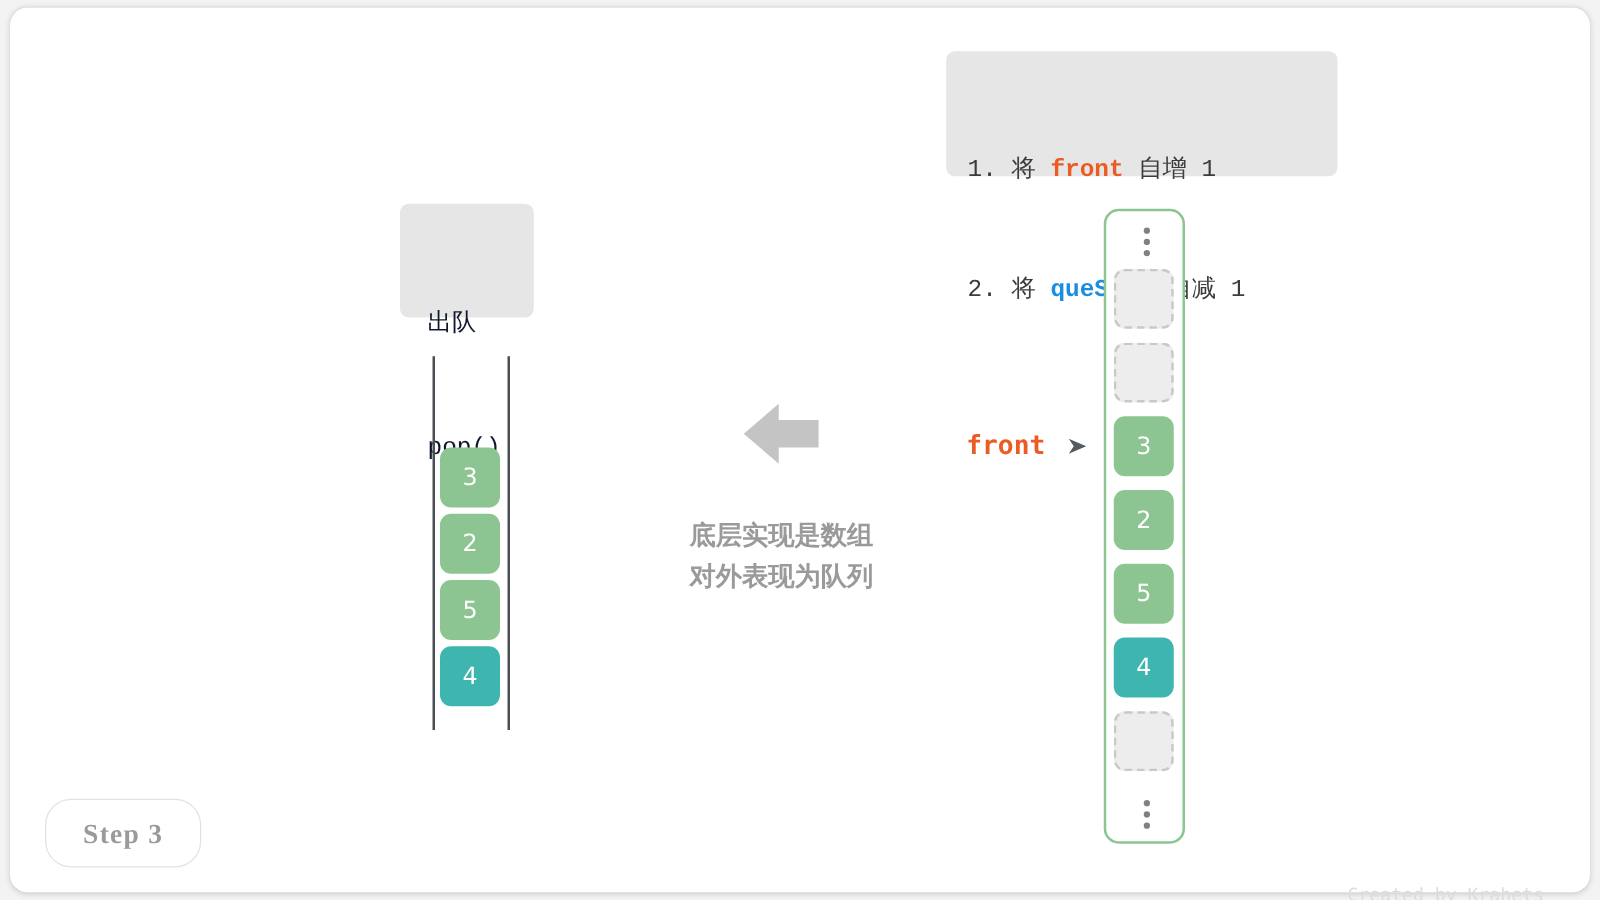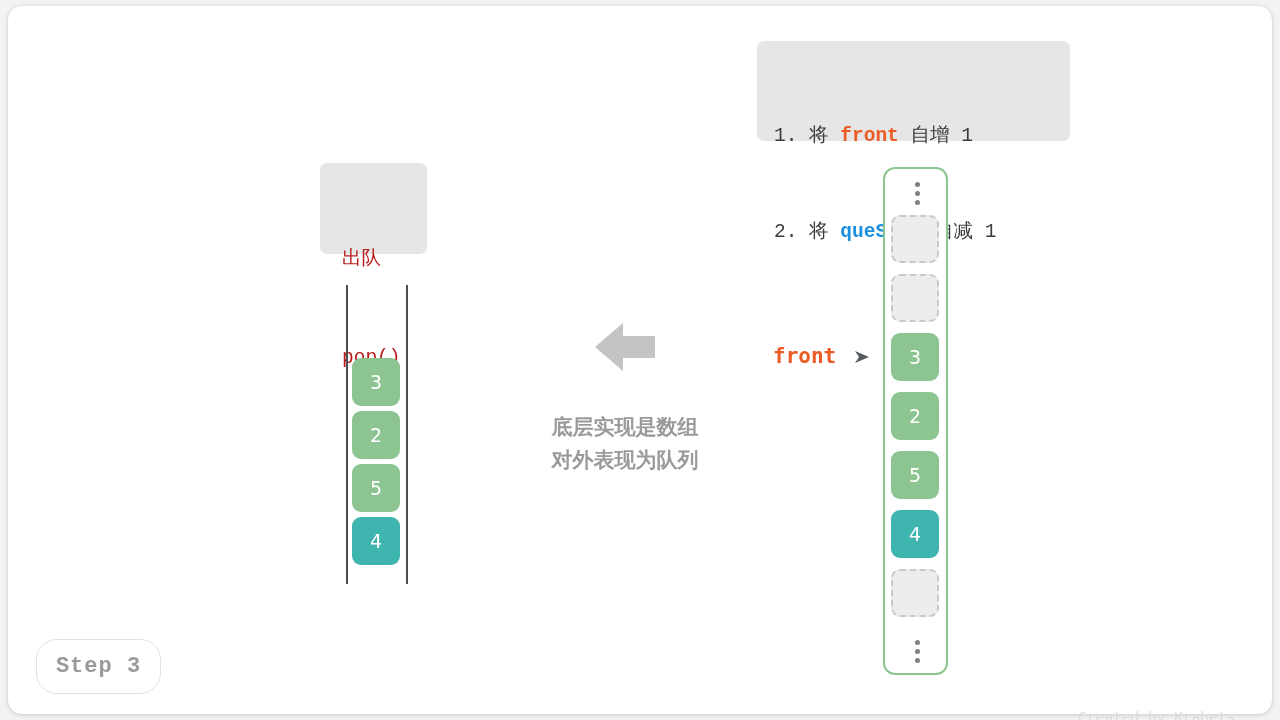--- a/index.html
+++ b/index.html
@@ -47,21 +47,21 @@
   .kw-front { color: #ec5b23; font-weight: bold; }
   .kw-quesize { color: #1a8fe0; font-weight: bold; }
 
   
   #pop-box {
     left: 320px; top: 163px;
     width: 107px; height: 91px;
     padding: 14px 0 0 22px;
     font-size: 19.5px;
     line-height: 33px;
-    color: #b91c1c;
+    color: #0f172a;
   }
 
   
   #left-col {
     position: absolute;
     left: 346px; top: 285px;
     width: 62px; height: 299px;
   }
   #left-col .rail {
     position: absolute;
@@ -98,21 +98,21 @@
   }
   #centre-caption {
     position: absolute;
     left: 500px; top: 412px;
     width: 250px;
     text-align: center;
     color: #9a9a9a;
     font-size: 21px;
     font-weight: bold;
     line-height: 33px;
-    font-family: Liberation Mono, monospace;
+    font-family: Liberation Serif, serif;
   }
 
   
   #front-label {
     position: absolute;
     left: 773px; top: 344px;
     color: #ec5b23;
     font-size: 21px;
     font-weight: bold;
     font-family: "DejaVu Sans Mono", monospace;
@@ -165,21 +165,21 @@
 
   
   #step-badge {
     position: absolute;
     left: 36px; top: 639px;
     width: 125px; height: 55px;
     border: 1.5px solid #e2e2e2;
     border-radius: 21px;
     background: #ffffff;
     color: #9a9a9a;
-    font-family: Liberation Mono, monospace;
+    font-family: Liberation Serif, serif;
     font-size: 22px;
     font-weight: bold;
     letter-spacing: 1px;
     display: flex;
     align-items: center;
     justify-content: center;
   }
 
   
   #credit {

